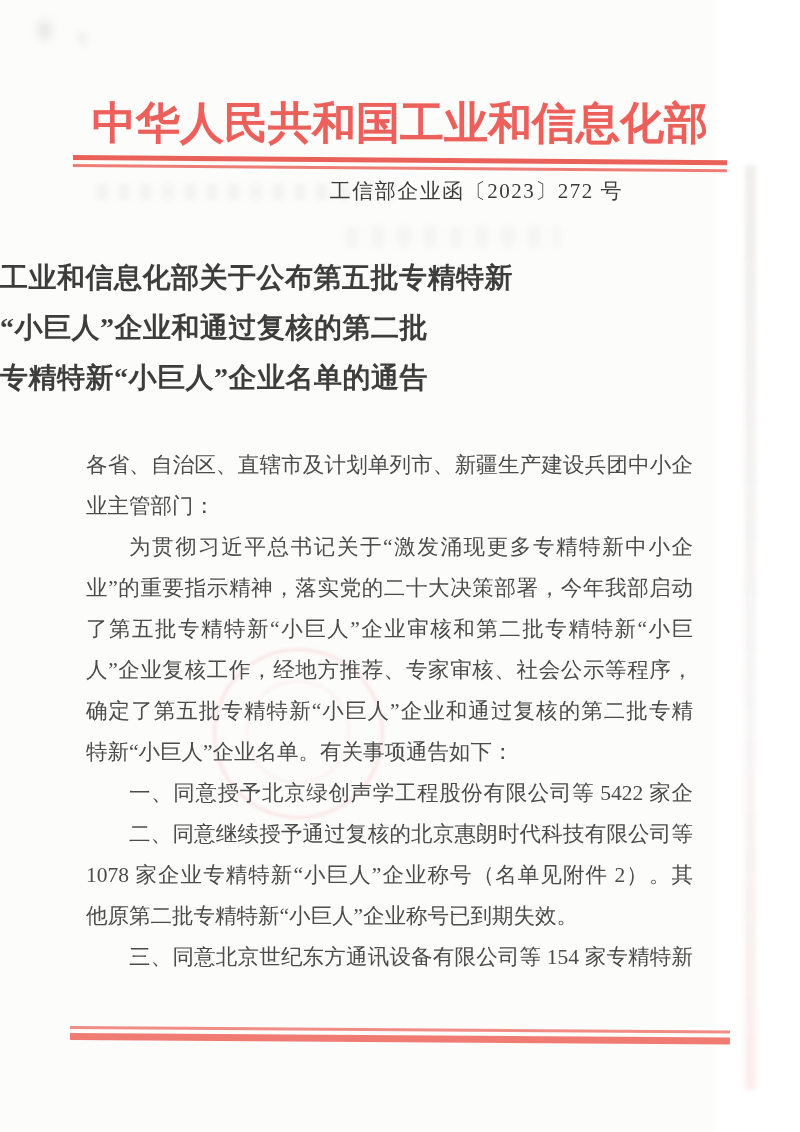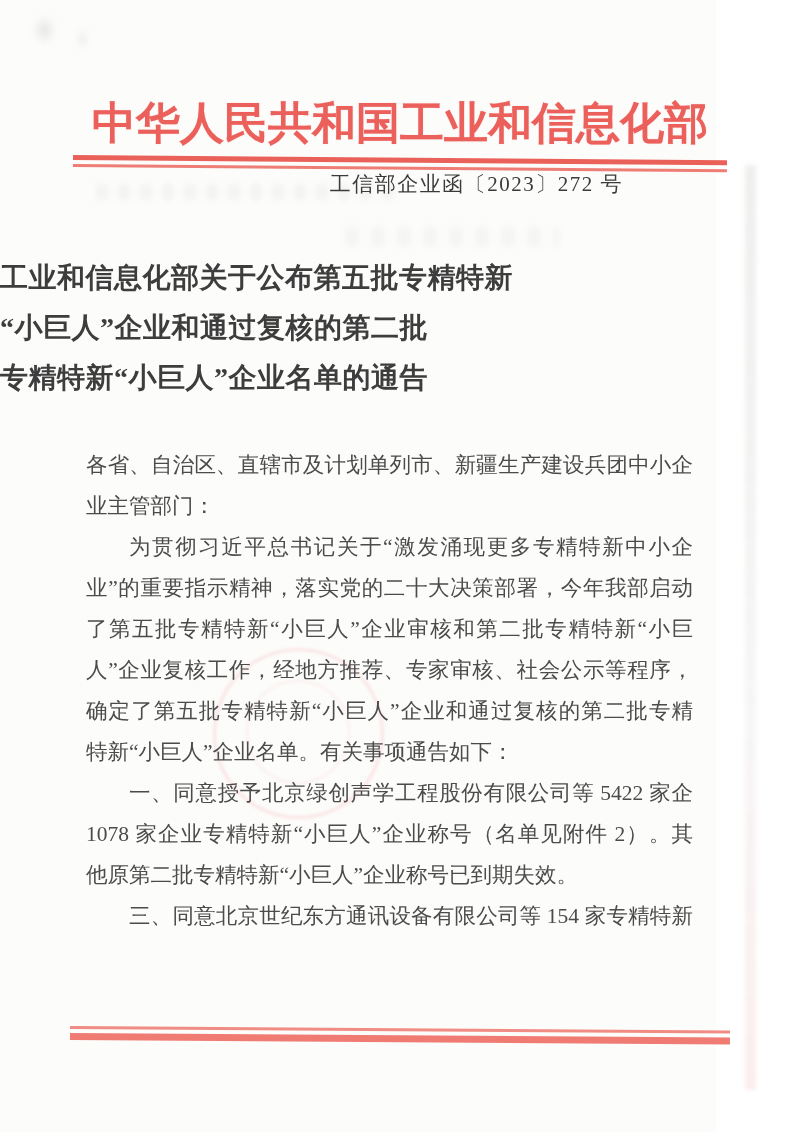--- a/index.html
+++ b/index.html
@@ -26,21 +26,21 @@
   }
   .top-divider {
     position:absolute; top:155px; left:73px; width:654px;
     transform:rotate(0.45deg); transform-origin:left center;
   }
   .top-divider .rule-thick { height:5px; background:#ea615a; }
   .top-divider .rule-gap   { height:4px; }
   .top-divider .rule-thin  { height:2.5px; background:#ee7d75; }
 
   .doc-number {
-    position:absolute; top:170px; right:93px;
+    position:absolute; top:177px; right:93px;
     font-size:21px; color:#3b3b3b; letter-spacing:1.5px;
     white-space:nowrap;
   }
 
   
   .doc-title {
     position:absolute; top:253px; left:0; width:800px;
     color:#3d3d3d;
   }
   .title-line {
@@ -148,20 +148,21 @@
   <div class="doc-body">
     <div class="bline stretch">各省、自治区、直辖市及计划单列市、新疆生产建设兵团中小企</div>
     <div class="bline">业主管部门：</div>
     <div class="bline stretch indent">为贯彻习近平总书记关于“激发涌现更多专精特新中小企</div>
     <div class="bline stretch">业”的重要指示精神，落实党的二十大决策部署，今年我部启动</div>
     <div class="bline stretch">了第五批专精特新“小巨人”企业审核和第二批专精特新“小巨</div>
     <div class="bline stretch">人”企业复核工作，经地方推荐、专家审核、社会公示等程序，</div>
     <div class="bline stretch">确定了第五批专精特新“小巨人”企业和通过复核的第二批专精</div>
     <div class="bline">特新“小巨人”企业名单。有关事项通告如下：</div>
     <div class="bline stretch indent">一、同意授予北京绿创声学工程股份有限公司等 5422 家企</div>
+    <div class="bline stretch indent">二、同意继续授予通过复核的北京惠朗时代科技有限公司等</div>
     <div class="bline stretch">1078 家企业专精特新“小巨人”企业称号（名单见附件 2）。其</div>
     <div class="bline">他原第二批专精特新“小巨人”企业称号已到期失效。</div>
     <div class="bline stretch indent">三、同意北京世纪东方通讯设备有限公司等 154 家专精特新</div>
   </div>
 
   <div class="bottom-divider">
     <div class="rule-thin"></div>
     <div class="rule-gap"></div>
     <div class="rule-thick"></div>
   </div>

